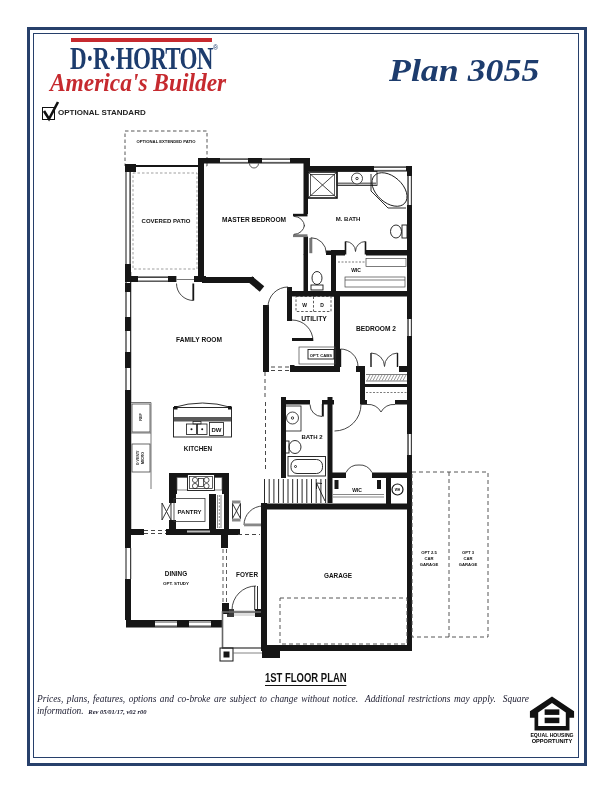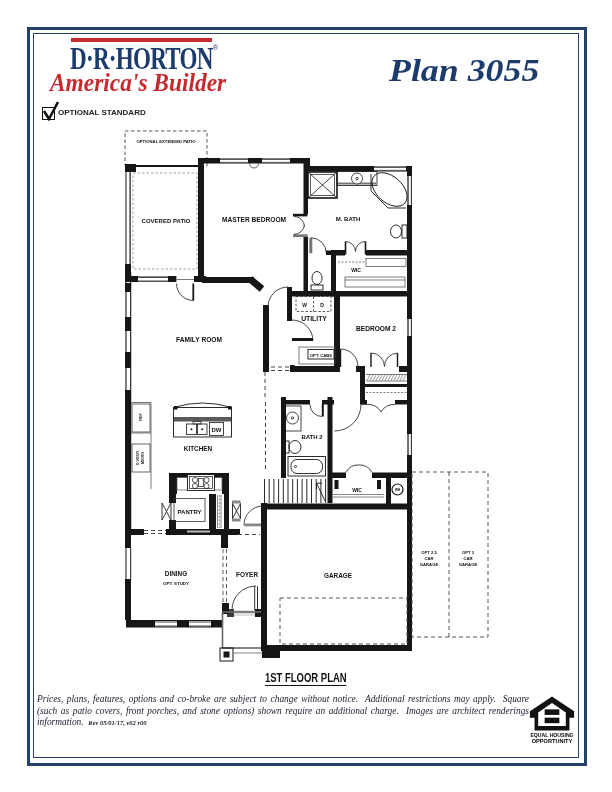--- a/index.html
+++ b/index.html
@@ -527,21 +527,20 @@
       <text x="468" y="560" font-size="4.2" text-anchor="middle">CAR</text>
       <text x="468" y="566" font-size="4.2" text-anchor="middle">GARAGE</text>
     </g>
   </g>
   </svg>
 
   <div class="abs" style="left:265px;top:671px;font-size:12px;font-weight:bold;color:#111;border-bottom:1.2px solid #111;padding-bottom:0px;transform:scaleX(0.79);transform-origin:left;white-space:nowrap;">1ST FLOOR PLAN</div>
 
   <div class="abs" style="left:37px;top:694px;width:492px;font-family:'Liberation Serif',serif;font-style:italic;color:#1a1a2e;font-size:9.4px;line-height:11.6px;">
     <div style="text-align:justify;text-align-last:justify;">Prices, plans, features, options and co-broke are subject to change without notice.&nbsp; Additional restrictions may apply.&nbsp; Square</div>
-    <div style="text-align:justify;text-align-last:justify;">(such as patio covers, front porches, and stone options) shown require an additional charge.&nbsp; Images are architect renderings</div>
     <div>information.&nbsp; <span style="font-size:6.5px;font-weight:bold;">Rev 05/01/17, v02 r00</span></div>
   </div>
 
   <svg class="abs" style="left:529px;top:695px;" width="46" height="49" viewBox="0 0 50 52">
     <path d="M25 1 L49 17 L49 24 L44 24 L44 38 L6 38 L6 24 L1 24 L1 17 Z M25 8 L10 18.5 L10 33 L40 33 L40 18.5 Z" fill="#111" fill-rule="evenodd"></path>
     <rect x="17" y="15" width="16" height="6" fill="#111"></rect>
     <rect x="17" y="24" width="16" height="6" fill="#111"></rect>
     <text x="25" y="45" font-size="6.4" font-weight="bold" text-anchor="middle" font-family="Liberation Sans,sans-serif" textLength="47" lengthAdjust="spacingAndGlyphs">EQUAL HOUSING</text>
     <text x="25" y="51.5" font-size="6.4" font-weight="bold" text-anchor="middle" font-family="Liberation Sans,sans-serif" textLength="44" lengthAdjust="spacingAndGlyphs">OPPORTUNITY</text>
   </svg>

